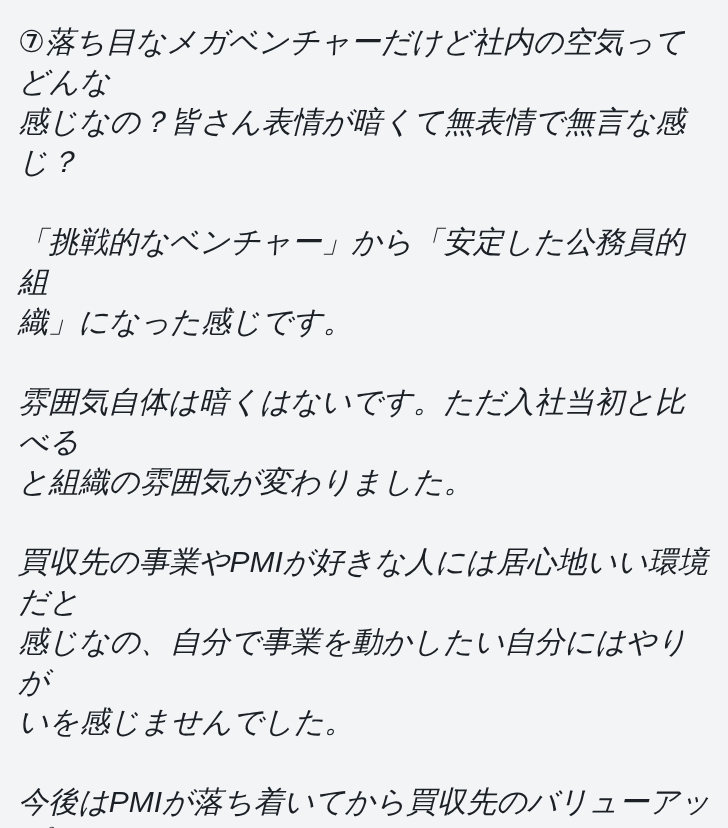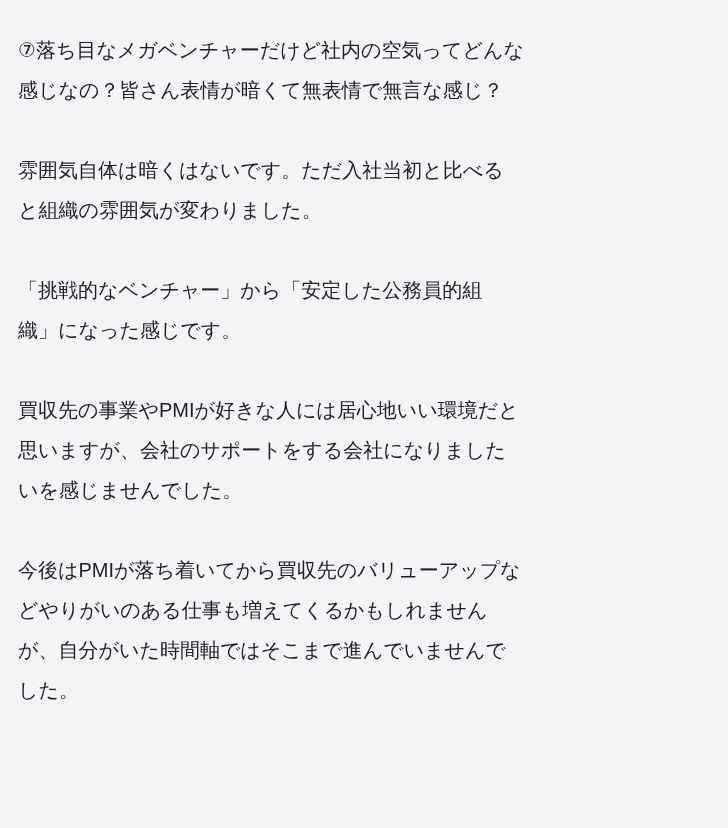--- a/index.html
+++ b/index.html
@@ -13,42 +13,43 @@
     overflow: hidden;
   }
   .text-block {
     box-sizing: border-box;
     width: 728px;
     padding: 14px 16px 0 18px;
     font-family: "Liberation Sans", "DejaVu Sans", sans-serif;
     color: #1b2026;
   }
   .text-block p {
-    margin: 16px 0 40px 0;
-    font-size: 20px;
+    margin: 8px 0 40px 0;
+    font-size: 30px;
     line-height: 40px;
     font-weight: 400;
     letter-spacing: 0;
     white-space: pre-line;
     word-break: break-all;
+    font-style: italic;
   }
   .text-block p:last-child {
     margin-bottom: 0;
   }
 </style>
 </head>
 <body>
 
 <div class="text-block">
   <p>⑦落ち目なメガベンチャーだけど社内の空気ってどんな
 感じなの？皆さん表情が暗くて無表情で無言な感じ？</p>
+  <p>「挑戦的なベンチャー」から「安定した公務員的組
+織」になった感じです。</p>
   <p>雰囲気自体は暗くはないです。ただ入社当初と比べる
 と組織の雰囲気が変わりました。</p>
-  <p>「挑戦的なベンチャー」から「安定した公務員的組
-織」になった感じです。</p>
   <p>買収先の事業やPMIが好きな人には居心地いい環境だと
-思いますが、会社のサポートをする会社になりました
+感じなの、自分で事業を動かしたい自分にはやりが
 いを感じませんでした。</p>
   <p>今後はPMIが落ち着いてから買収先のバリューアップな
 どやりがいのある仕事も増えてくるかもしれません
 が、自分がいた時間軸ではそこまで進んでいませんで
 した。</p>
 </div>
 
 </body></html>

